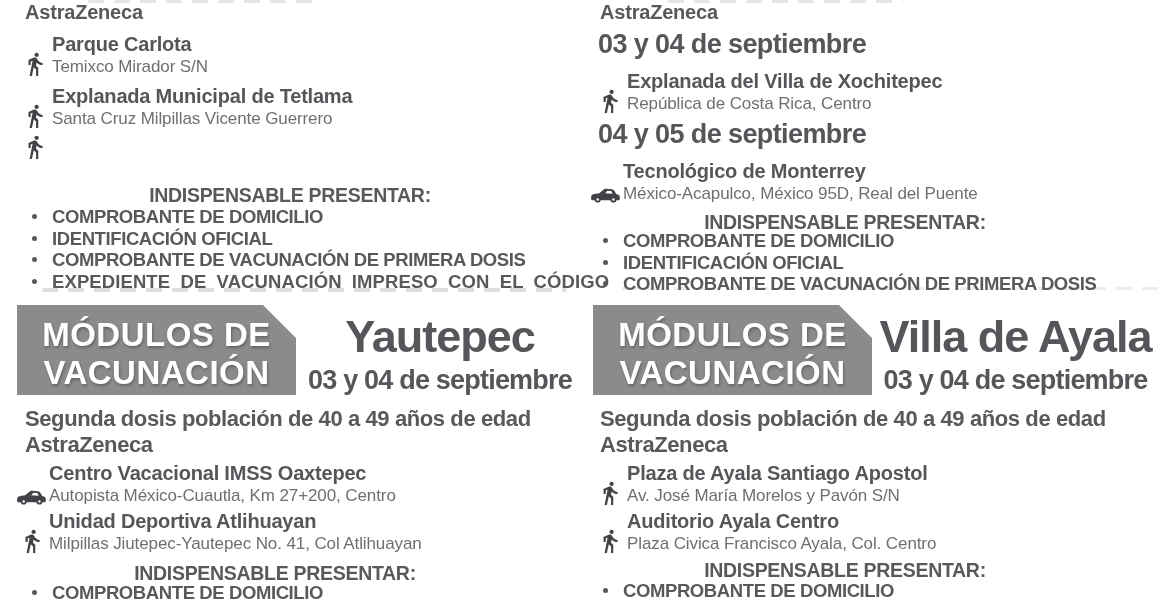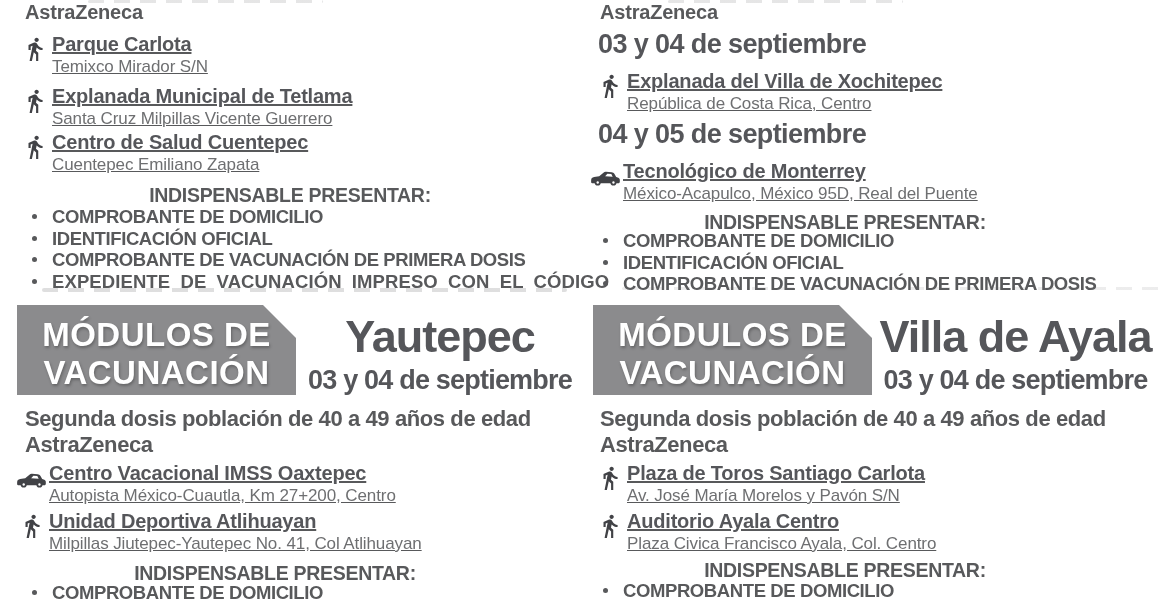--- a/index.html
+++ b/index.html
@@ -18,21 +18,21 @@
     font-family:"Liberation Sans","DejaVu Sans",sans-serif;
     color:var(--body-text);
   }
   .abs{position:absolute;}
   .nowrap{white-space:nowrap;}
 
   
   .group-label{font-size:20px;font-weight:bold;line-height:22px;color:var(--body-text);letter-spacing:-0.2px;}
 
   
-  .venue{display:flex;align-items:flex-start;text-decoration:underline;}
+  .venue{display:flex;align-items:flex-end;}
   .venue .vicon{flex:0 0 34px;display:flex;justify-content:center;margin-top:3px;}
   .vname{font-size:20px;font-weight:bold;line-height:24px;color:var(--heading-text);letter-spacing:-0.2px;white-space:nowrap;}
   .vaddr{font-size:17px;line-height:22px;color:var(--subtext);letter-spacing:-0.1px;white-space:nowrap;}
 
   
   .date-big{font-size:27px;font-weight:bold;line-height:30px;color:var(--heading-text);letter-spacing:-0.6px;white-space:nowrap;}
 
   
   .req-title{font-size:19.5px;font-weight:bold;color:var(--body-text);letter-spacing:-0.3px;text-align:center;white-space:nowrap;}
   .req-list{display:flex;flex-direction:column;}
@@ -113,24 +113,20 @@
       <div class="vname">Explanada Municipal de Tetlama</div>
       <div class="vaddr">Santa Cruz Milpillas Vicente Guerrero</div>
     </span>
   </div>
   <div class="abs venue" style="left:18px;top:130px;">
     <span class="vicon">
         <svg width="26" height="28" viewBox="0 0 24 24">
           <use href="#walk-man"></use>
         </svg>
       </span>
-    <span>
-      <div class="vname">Centro de Salud Cuentepec</div>
-      <div class="vaddr">Cuentepec Emiliano Zapata</div>
-    </span>
   </div>
 
   <div class="abs req-title" style="left:20px;top:184px;width:540px;">INDISPENSABLE PRESENTAR:</div>
   <div class="abs req-list tight" id="tl-reqs" style="left:32px;top:206px;">
     <div class="req-item">
         <span class="dot"></span>
         <span class="rtext">COMPROBANTE DE DOMICILIO</span>
       </div>
     <div class="req-item">
         <span class="dot"></span>
@@ -247,21 +243,21 @@
   <div class="abs audience" style="left:600px;top:406px;">Segunda dosis población de 40 a 49 años de edad</div>
   <div class="abs audience" style="left:600px;top:432px;">AstraZeneca</div>
 
   <div class="abs venue" style="left:593px;top:461px;">
     <span class="vicon">
         <svg width="26" height="28" viewBox="0 0 24 24">
           <use href="#walk-man"></use>
         </svg>
       </span>
     <span>
-      <div class="vname">Plaza de Toros Santiago Carlota</div>
+      <div class="vname">Plaza de Ayala Santiago Apostol</div>
       <div class="vaddr">Av. José María Morelos y Pavón S/N</div>
     </span>
   </div>
   <div class="abs venue" style="left:593px;top:509px;">
     <span class="vicon">
         <svg width="26" height="28" viewBox="0 0 24 24">
           <use href="#walk-man"></use>
         </svg>
       </span>
     <span>

